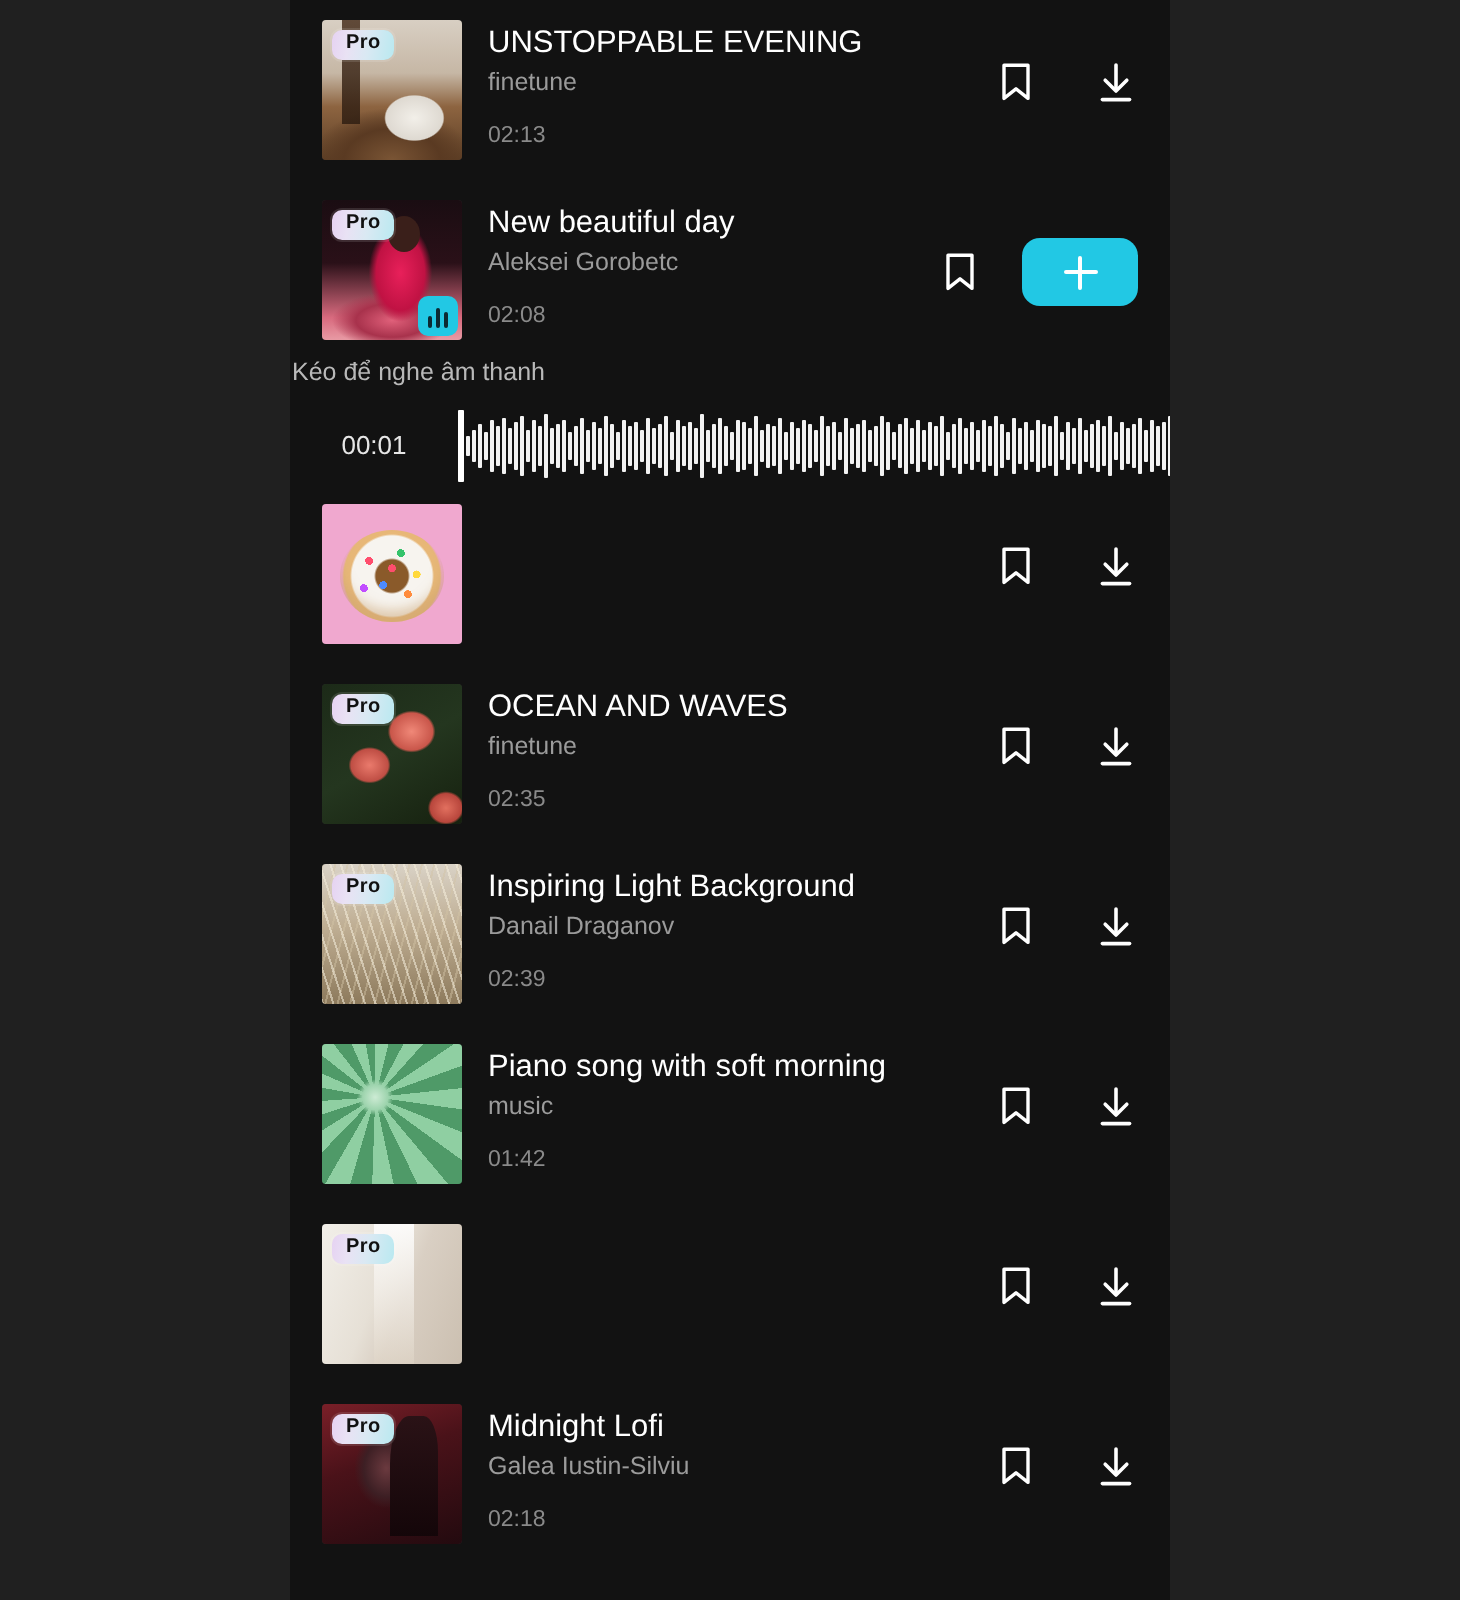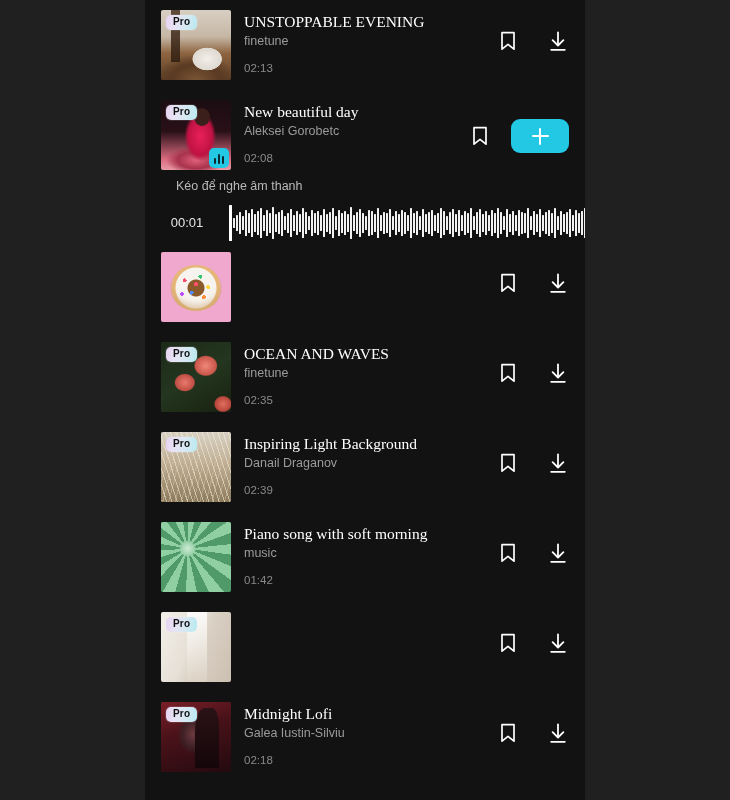--- a/index.html
+++ b/index.html
@@ -139,21 +139,20 @@
   .eq-badge i:nth-child(1){ height: 6px; }
   .eq-badge i:nth-child(2){ height: 10px; }
   .eq-badge i:nth-child(3){ height: 8px; }
 
   
   .meta { flex: 1 1 auto; min-width: 0; padding-left: 13px; padding-top: 2px; }
   .title {
     color: #ffffff; font-size: 15.5px; line-height: 19px;
     white-space: nowrap; overflow: hidden;
     width: 218px;
-    font-family: Liberation Serif, serif;
   }
   .artist {
     color: #9b9b9b; font-size: 12.5px; line-height: 17px;
     margin-top: 2px; white-space: nowrap; overflow: hidden; width: 218px;
   }
   .duration {
     color: #8a8a8a; font-size: 11.5px; line-height: 15px; margin-top: 11px;
   }
 
   
@@ -171,21 +170,21 @@
   .add-btn .plus { position: relative; width: 17px; height: 17px; }
   .add-btn .plus::before, .add-btn .plus::after {
     content: ""; position: absolute; background: #ffffff; border-radius: 1px;
   }
   .add-btn .plus::before { left: 0; top: 7.5px; width: 17px; height: 2px; }
   .add-btn .plus::after  { top: 0; left: 7.5px; height: 17px; width: 2px; }
 
   
   .player { position: absolute; left: 0; top: 90px; width: 440px; height: 62px; }
   .hint {
-    position: absolute; left: 31px; top: -2px;
+    position: absolute; left: 1px; top: -2px;
     color: #b9b9b9; font-size: 12.5px; line-height: 16px;
   }
   .wave-row { position: absolute; left: 0; top: 24px; width: 440px; height: 38px; display: flex; align-items: center; }
   .wave-time {
     width: 84px; text-align: center;
     color: #e6e6e6; font-size: 13px; line-height: 16px;
     flex: 0 0 84px;
   }
   .wave {
     flex: 1 1 auto; height: 38px; position: relative; overflow: hidden;

